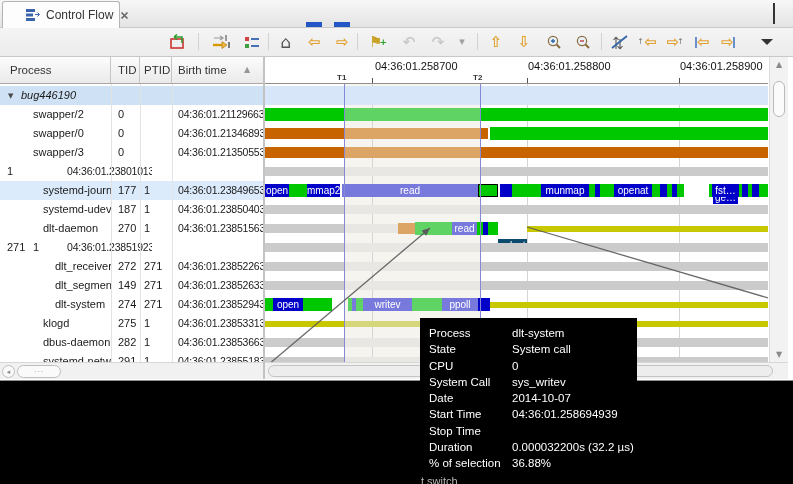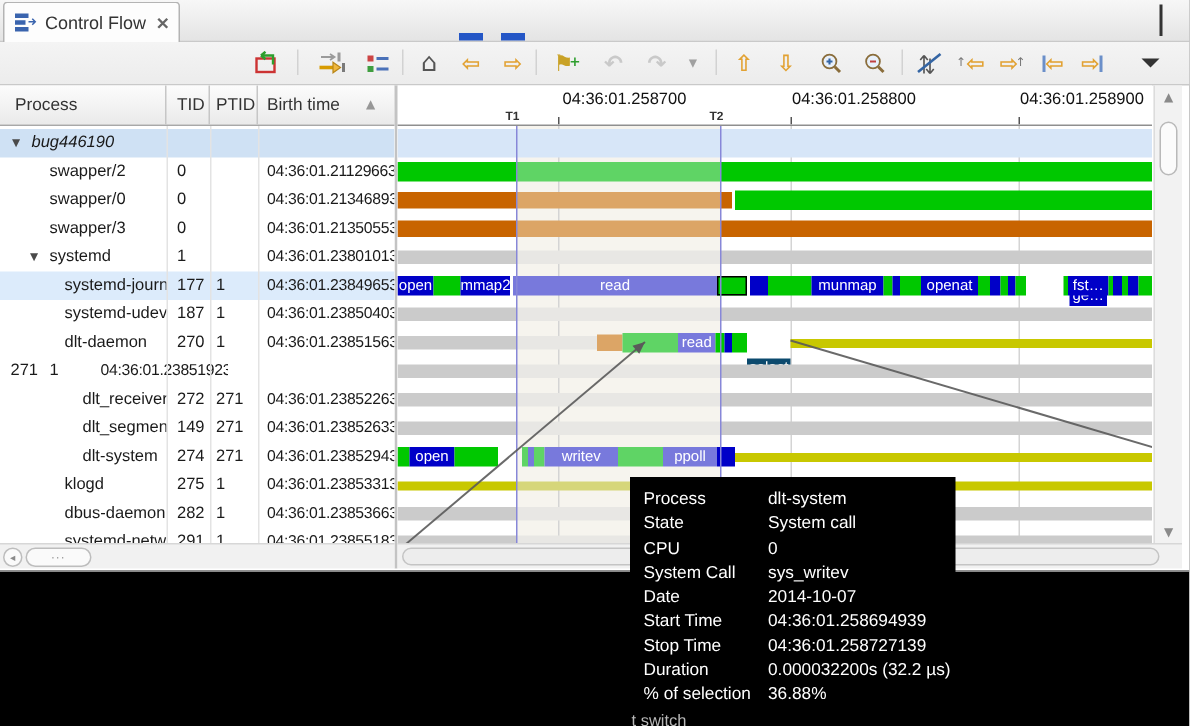--- a/index.html
+++ b/index.html
@@ -5,21 +5,21 @@
   html,body{margin:0;padding:0;}
   .screen{position:relative;width:793px;height:484px;background:#000;overflow:hidden;
           font-family:"Liberation Sans",sans-serif;}
   .window{position:absolute;left:0;top:0;width:793px;height:381px;background:#fff;
           border-bottom:1px solid #8f8f8f;box-sizing:border-box;}
   
   .tabstrip{position:absolute;left:0;top:0;width:100%;height:28px;
             background:linear-gradient(#f7f7f7,#e4e4e4);border-bottom:1px solid #c9c9c9;box-sizing:border-box;}
   .tab{position:absolute;left:2px;top:1px;width:118px;height:27px;background:#fdfdfd;
        border:1px solid #b4b4b4;border-bottom:none;border-radius:3px 3px 0 0;
-       display:flex;align-items:center;gap:5px;padding:0 6px;box-sizing:border-box;}
+       display:flex;align-items:center;gap:5px;padding:0 22px;box-sizing:border-box;}
   .tab-title{font-size:12px;color:#333;white-space:nowrap;}
   .winctrl{position:absolute;top:6px;height:14px;display:flex;gap:14px;right:18px;}
   .min-glyph{width:9px;height:3px;background:#333;margin-top:6px;}
   .max-glyph{width:10px;height:10px;border:1px solid #333;border-top:3px solid #333;box-sizing:border-box;}
   
   .toolbar{position:absolute;left:0;top:28px;width:100%;height:29px;
            background:linear-gradient(#f4f4f4,#ececec);border-bottom:1px solid #c9c9c9;box-sizing:border-box;}
   .tbi{position:absolute;top:3px;width:24px;height:22px;display:flex;align-items:center;
        justify-content:center;font-family:"DejaVu Sans",sans-serif;font-size:15px;line-height:22px;}
   .sep{position:absolute;top:5px;width:1px;height:17px;background:#d2d2d2;}
@@ -248,21 +248,20 @@
           <div class="cell c-ptid"></div>
           <div class="cell c-birth">04:36:01.213468939</div>
         </div>
         <div class="tree-row" style="top: 59px;">
           <div class="cell c-name" style="padding-left: 20px;"><span class="tri"></span><span>swapper/3</span></div>
           <div class="cell c-tid">0</div>
           <div class="cell c-ptid"></div>
           <div class="cell c-birth">04:36:01.213505539</div>
         </div>
         <div class="tree-row" style="top: 78px;">
-          <div class="cell c-name" style="padding-left: 20px;"><span class="tri">▼</span><span>systemd</span></div>
           <div class="cell c-tid">1</div>
           <div class="cell c-ptid"></div>
           <div class="cell c-birth">04:36:01.238010139</div>
         </div>
         <div class="tree-row" style="top: 97px; background: rgb(220, 235, 251);">
           <div class="cell c-name" style="padding-left: 30px;"><span class="tri"></span><span>systemd-journal</span></div>
           <div class="cell c-tid">177</div>
           <div class="cell c-ptid">1</div>
           <div class="cell c-birth">04:36:01.238496539</div>
         </div>
@@ -502,21 +501,20 @@
       <div class="tt-row">
         <span class="tt-label">Date</span>
         <span class="tt-value">2014-10-07</span>
       </div>
       <div class="tt-row">
         <span class="tt-label">Start Time</span>
         <span class="tt-value">04:36:01.258694939</span>
       </div>
       <div class="tt-row">
         <span class="tt-label">Stop Time</span>
-        <span class="tt-value">04:36:01.258727139</span>
       </div>
       <div class="tt-row">
         <span class="tt-label">Duration</span>
         <span class="tt-value">0.000032200s (32.2 µs)</span>
       </div>
       <div class="tt-row">
         <span class="tt-label">% of selection</span>
         <span class="tt-value">36.88%</span>
       </div>
     </div>

